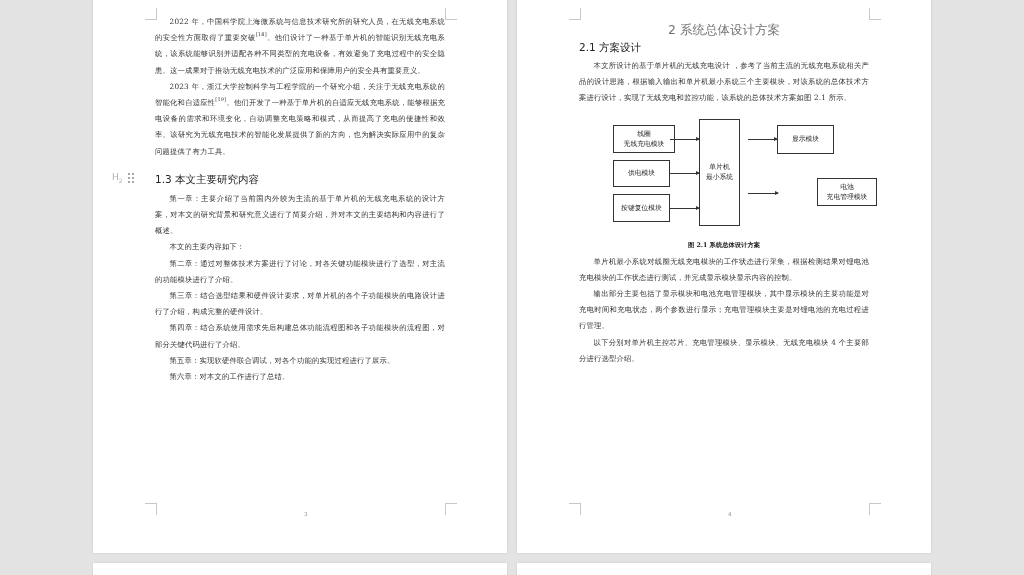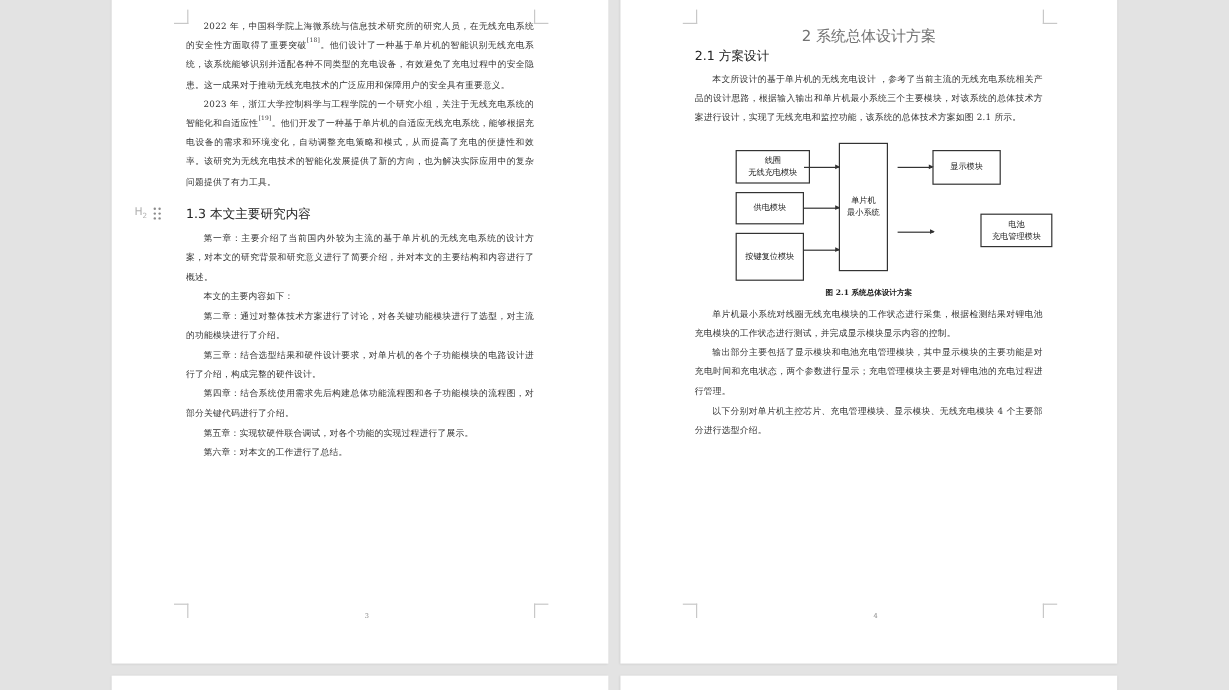--- a/index.html
+++ b/index.html
@@ -94,21 +94,21 @@
 
   <div class="content">
     <div class="h1">2 系统总体设计方案</div>
     <div class="h2r">2.1 方案设计</div>
     <p class="body">本文所设计的基于单片机的无线充电设计 ，参考了当前主流的无线充电系统相关产品的设计思路，根据输入输出和单片机最小系统三个主要模块，对该系统的总体技术方案进行设计，实现了无线充电和监控功能，该系统的总体技术方案如图 2.1 所示。</p>
 
     <div class="diagram">
       <div class="blk" style="left:34px; top:6px; width:62px; height:28px;">线圈
 无线充电模块</div>
       <div class="blk" style="left:34px; top:41px; width:57px; height:27px;">供电模块</div>
-      <div class="blk" style="left:34px; top:75px; width:57px; height:40px;">按键复位模块</div>
+      <div class="blk" style="left:34px; top:75px; width:57px; height:28px;">按键复位模块</div>
 
       <div class="blk" style="left:120px; top:0px; width:41px; height:107px;">单片机
 最小系统</div>
 
       <div class="blk" style="left:198px; top:6px; width:57px; height:29px;">显示模块</div>
       <div class="blk" style="left:199px; top:59px; width:60px; height:28px;margin-left:39px;">电池
 充电管理模块</div>
 
       <div class="arrow" style="left:91px; top:20px; width:29px;"></div>
       <div class="arrow" style="left:91px; top:54px; width:29px;"></div>

